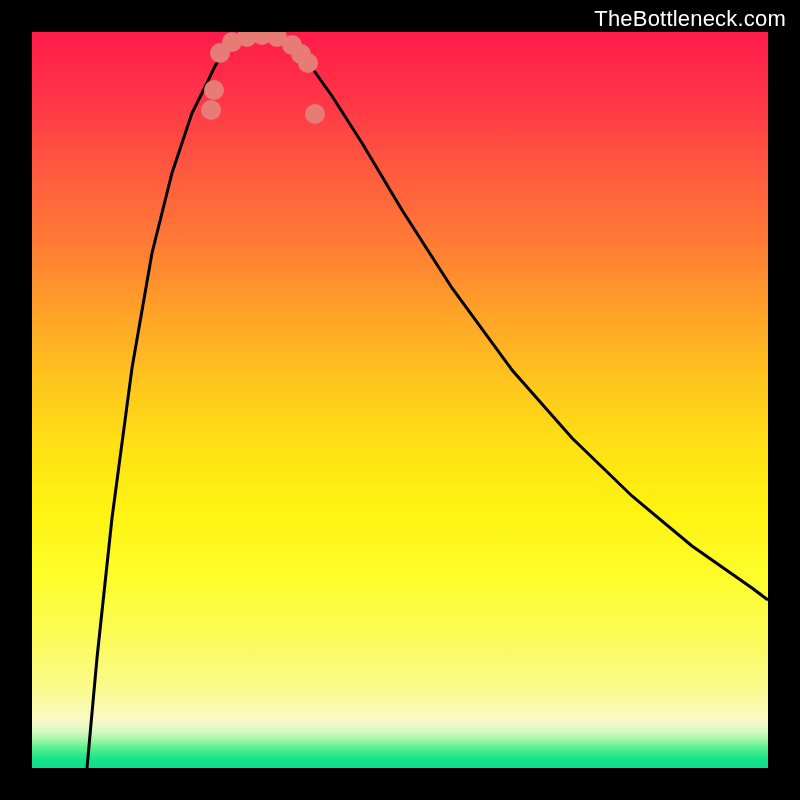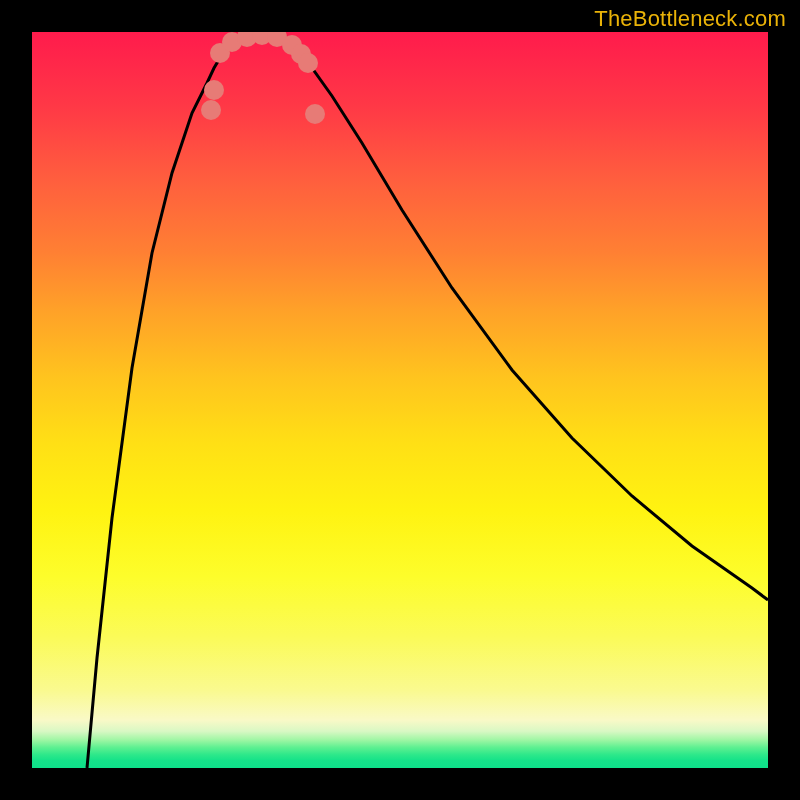--- a/index.html
+++ b/index.html
@@ -58,21 +58,21 @@
     inset: 0;
     width: 100%;
     height: 100%;
   }
   .watermark {
     position: absolute;
     top: 6px;
     right: 14px;
     font-size: 22px;
     font-weight: 400;
-    color: #eab308;
+    color: #ffffff;
     letter-spacing: 0.2px;
     user-select: none;
   }
 </style>
 </head>
 <body>
 
 <div class="frame">
 
   <div class="plot-area">

